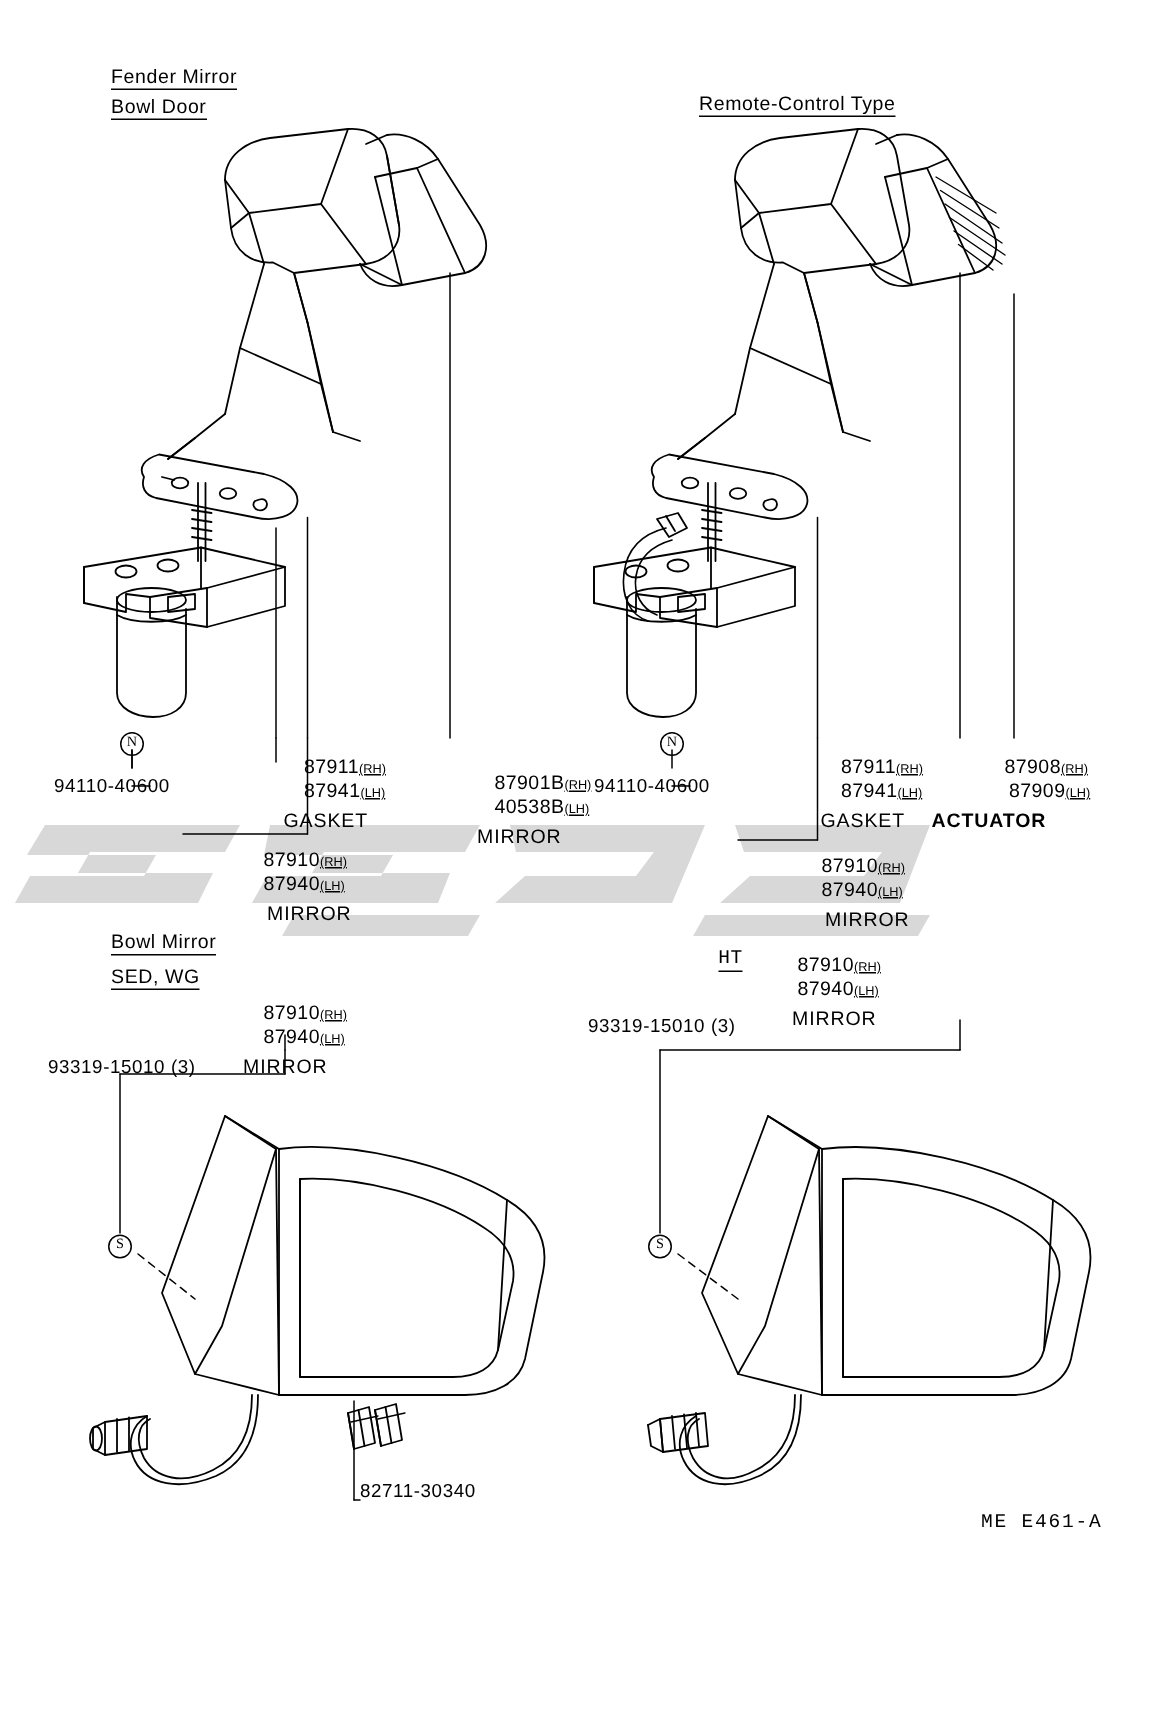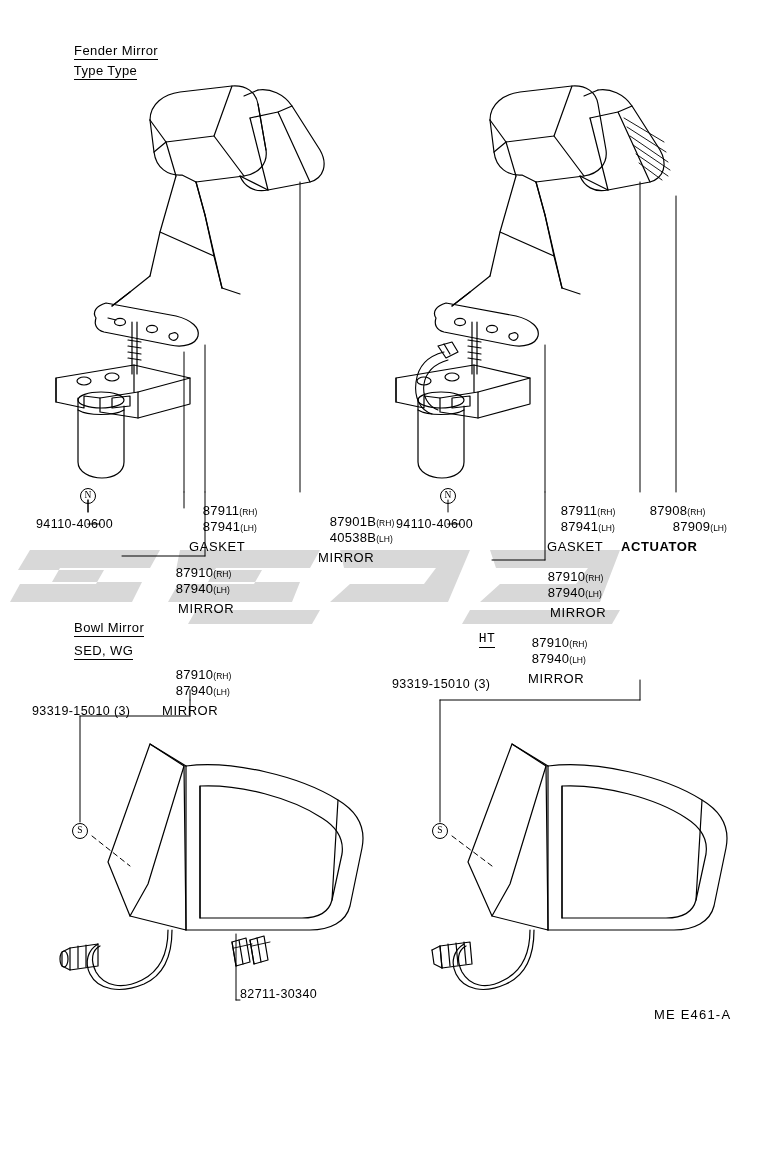--- a/index.html
+++ b/index.html
@@ -43,33 +43,35 @@
     border-bottom: 1.5px solid #000;
     padding-bottom: 1px;
   }
   .pn {
     font-size: 13px;
     letter-spacing: 0.3px;
   }
   .pn .sfx {
     font-size: 8.5px;
     letter-spacing: 0;
+    text-decoration: underline;
   }
   .sub {
     font-size: 13px;
     letter-spacing: 0.6px;
     margin-top: 18px;
   }
   .code {
     font-size: 12.5px;
     letter-spacing: 0.4px;
   }
   .figid {
     font-size: 13px;
     letter-spacing: 1.2px;
+    font-family: Liberation Mono, monospace;
   }
   .circ {
     position: absolute;
     width: 14px;
     height: 14px;
     border: 1.3px solid #000;
     border-radius: 50%;
     font-size: 9.5px;
     line-height: 13px;
     text-align: center;
@@ -288,21 +290,24 @@
       <path d="M640 700 L640 680" stroke-width="1"></path>
 
       <path d="M88 512 L88 500" stroke-width="1"></path>
     </g>
   </svg>
 
   <div class="lbl heading" style="left:58px; top:30px;">
     <span class="underline">Fender Mirror</span>
   </div>
   <div class="lbl heading" style="left:58px; top:50px;">
-    <span class="underline">Type Type</span>
+    <span class="underline">Bowl Door</span>
+  </div>
+  <div class="lbl heading" style="left:450px; top:48px;">
+    <span class="underline">Remote-Control Type</span>
   </div>
   <div class="lbl heading" style="left:58px; top:607px;">
     <span class="underline">Bowl Mirror</span>
   </div>
   <div class="lbl heading" style="left:58px; top:630px;">
     <span class="underline">SED, WG</span>
   </div>
   <div class="lbl heading" style="left:446px; top:618px;font-family:Liberation Mono, monospace;">
     <span class="underline">HT</span>
   </div>
@@ -335,21 +340,21 @@
   <div class="lbl sub" style="left:178px; top:584px;">MIRROR</div>
 
   <div class="lbl pn" style="left:545px; top:490px;">
     <span>87911</span><span class="sfx">(RH)</span>
   </div>
   <div class="lbl pn" style="left:545px; top:506px;">
     <span>87941</span><span class="sfx">(LH)</span>
   </div>
   <div class="lbl sub" style="left:547px; top:522px;">GASKET</div>
 
-  <div class="lbl pn" style="left:634px; top:490px;">
+  <div class="lbl pn" style="left:654px; top:490px;">
     <span>87908</span><span class="sfx">(RH)</span>
   </div>
   <div class="lbl pn" style="left:657px; top:506px;">
     <span>87909</span><span class="sfx">(LH)</span>
   </div>
   <div class="lbl sub" style="left:621px; top:522px;font-weight:bold;">ACTUATOR</div>
 
   <div class="circ" style="left:440px; top:488px;">N</div>
   <div class="lbl code" style="left:396px; top:518px;">94110-40600</div>
 

